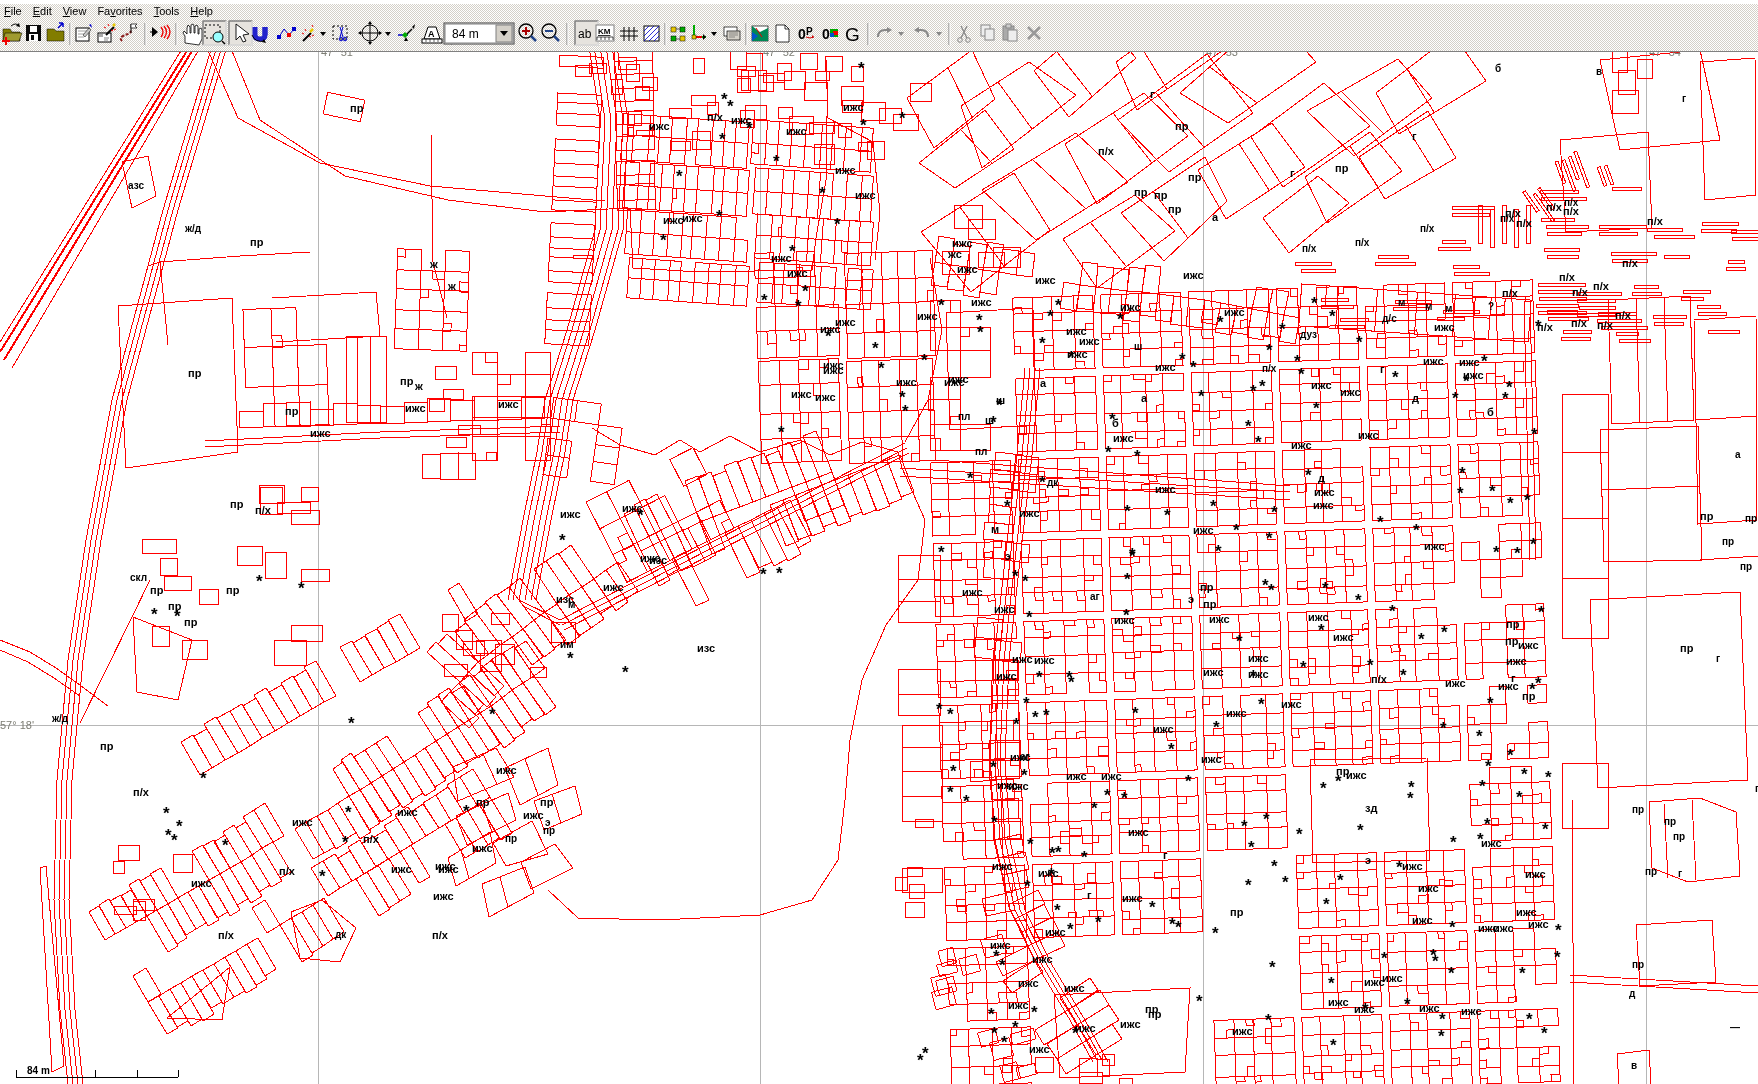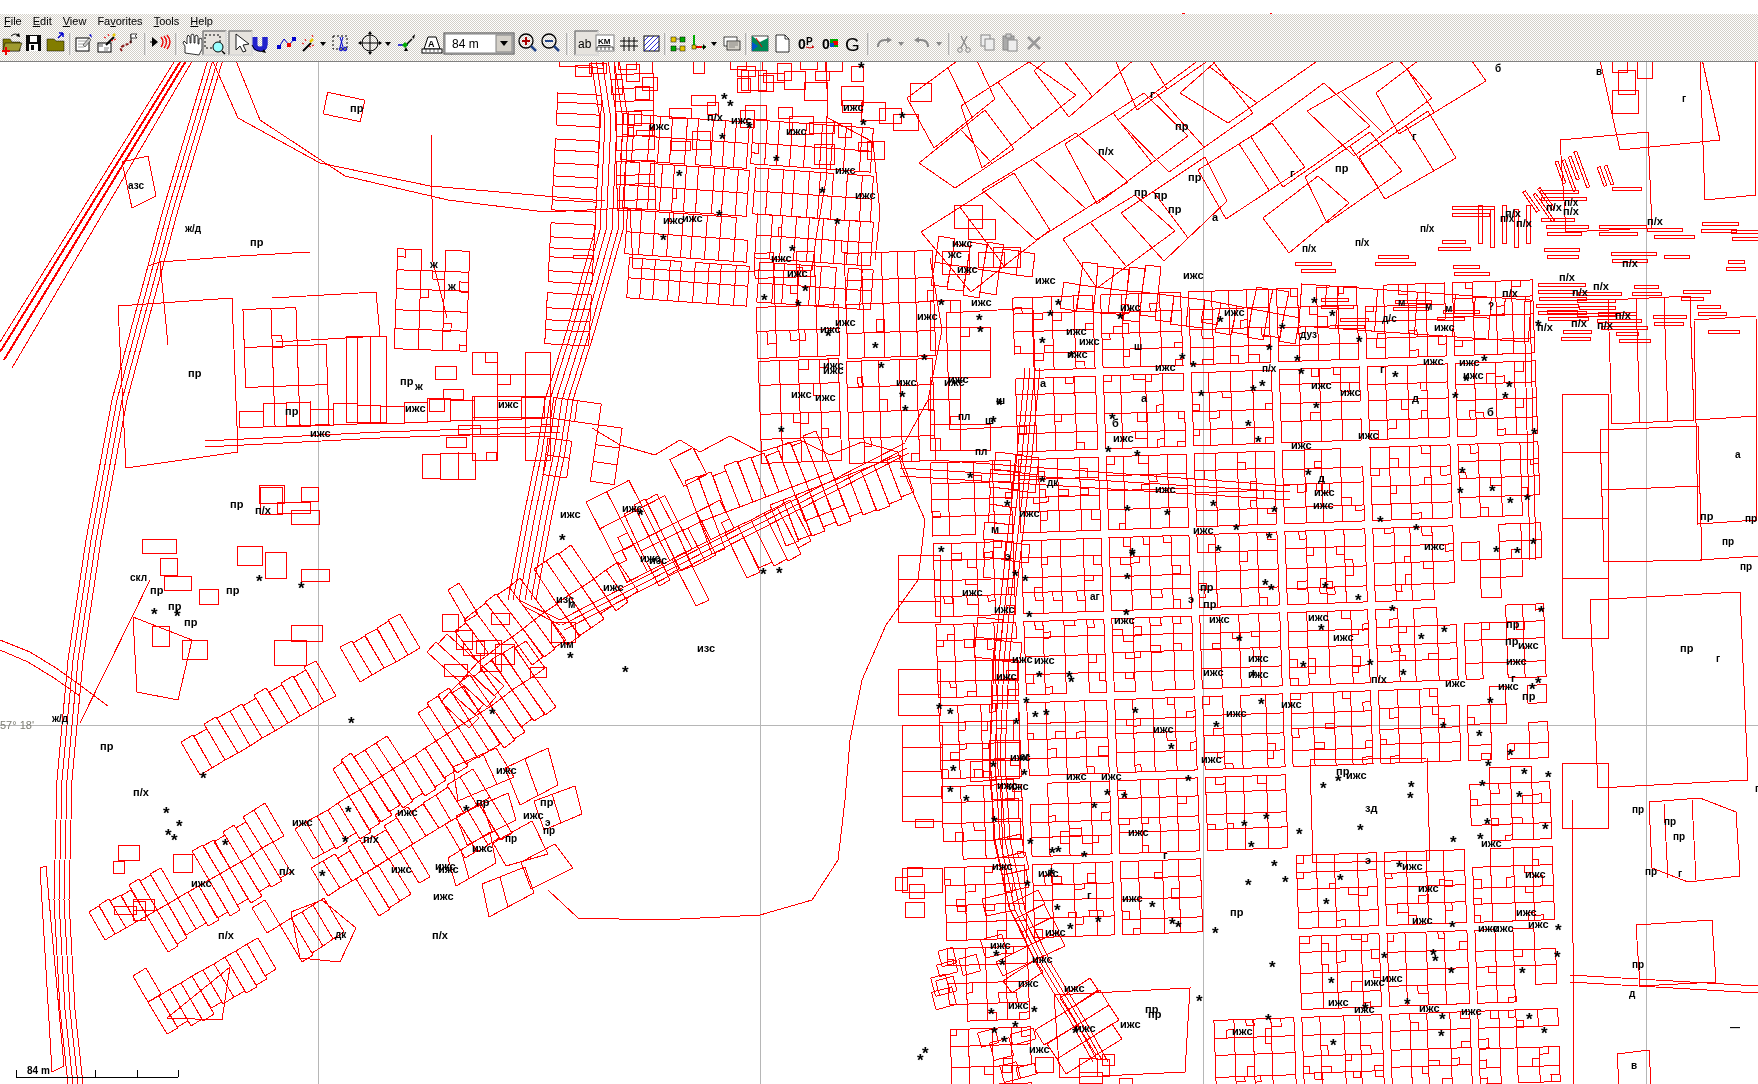--- a/index.html
+++ b/index.html
@@ -1,15 +1,15 @@
 <!DOCTYPE html>
 <html><head><meta charset="utf-8"><style>
 *{margin:0;padding:0;box-sizing:border-box}
 body{width:1758px;height:1084px;background:#fff;overflow:hidden;position:relative;font-family:"Liberation Sans",sans-serif}
-#bar{position:absolute;left:0;top:14px;width:1758px;height:48px;background:repeating-conic-gradient(#fff 0% 25%,#d4d0c8 0% 50%) 0 0/2px 2px;border-bottom:1px solid #808080;z-index:5}
+#bar{position:absolute;left:0;top:4px;width:1758px;height:48px;background:repeating-conic-gradient(#fff 0% 25%,#d4d0c8 0% 50%) 0 0/2px 2px;border-bottom:1px solid #808080;z-index:5}
 #menu{position:absolute;left:4px;top:1px;height:14px;font-size:11px;color:#000}
 #menu span{margin-right:11px}
 svg{position:absolute;left:0;top:0}
 text{font-family:"Liberation Sans",sans-serif;fill:#000}
 .l{font-size:11px;font-weight:bold}
 .l9{font-size:10px;font-weight:bold}
 .s{font-size:17px;font-weight:bold}
 .g{fill:#7d7d74;font-size:11px}
 .r{fill:none;stroke:#f00;stroke-width:1}
 </style></head><body>

